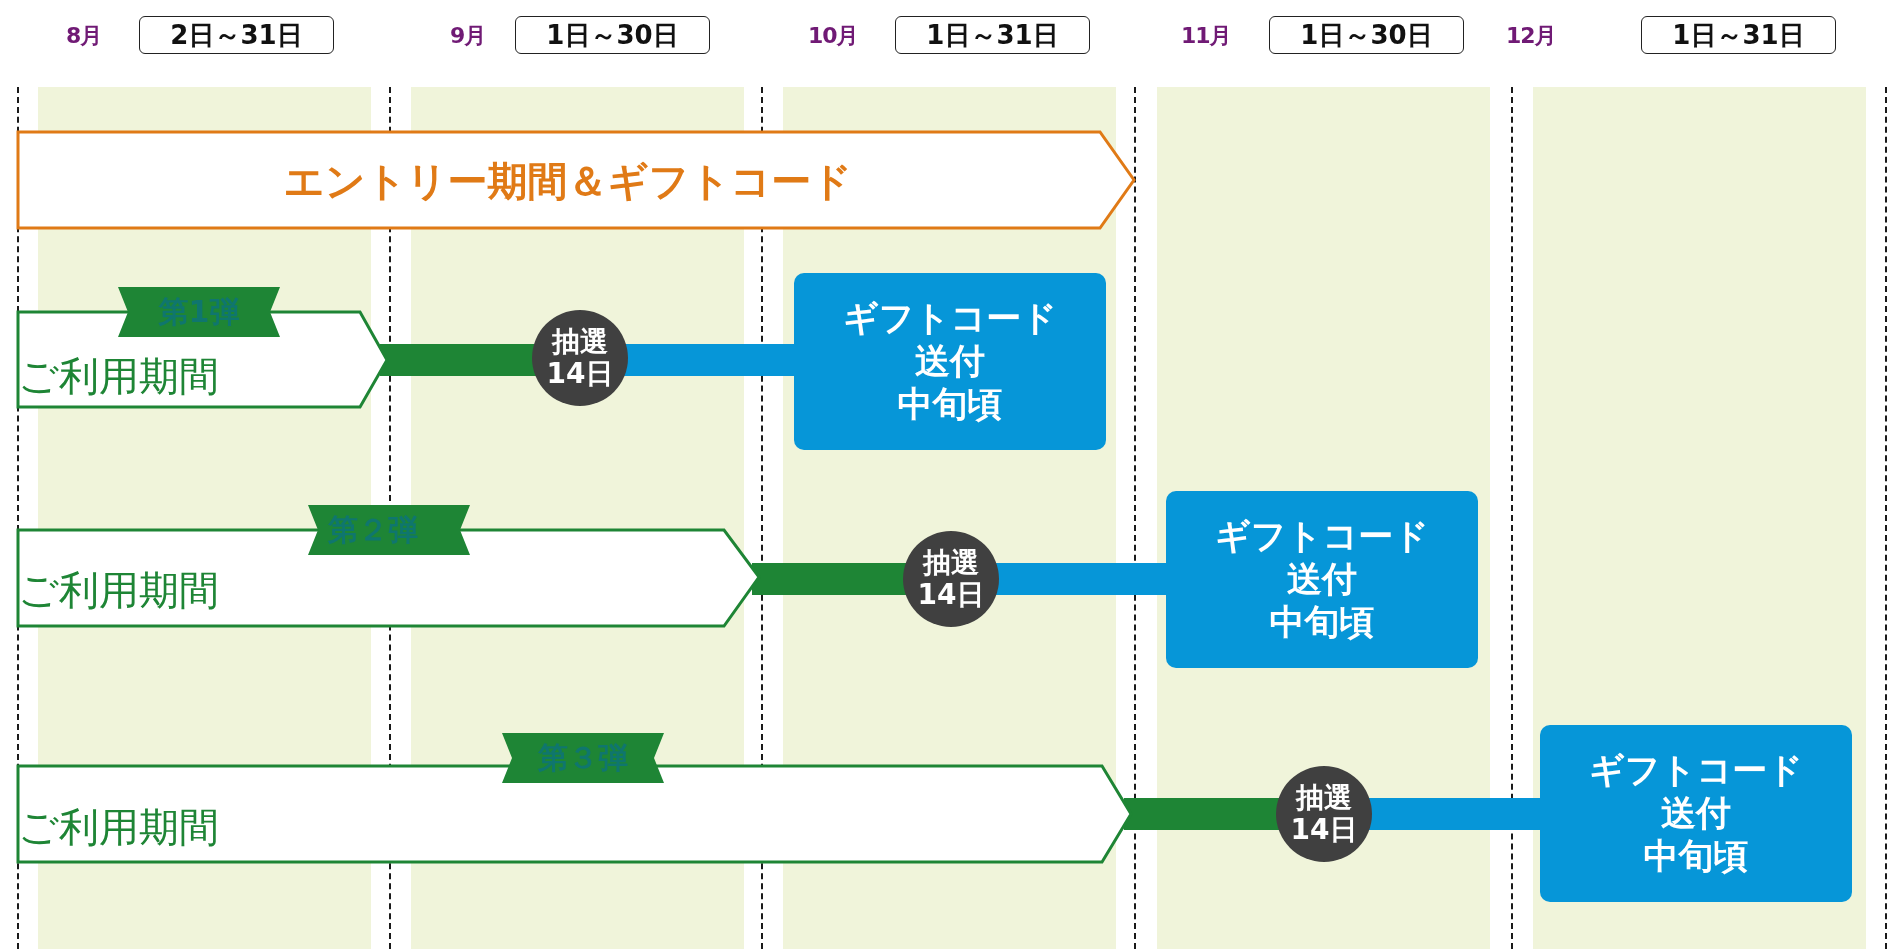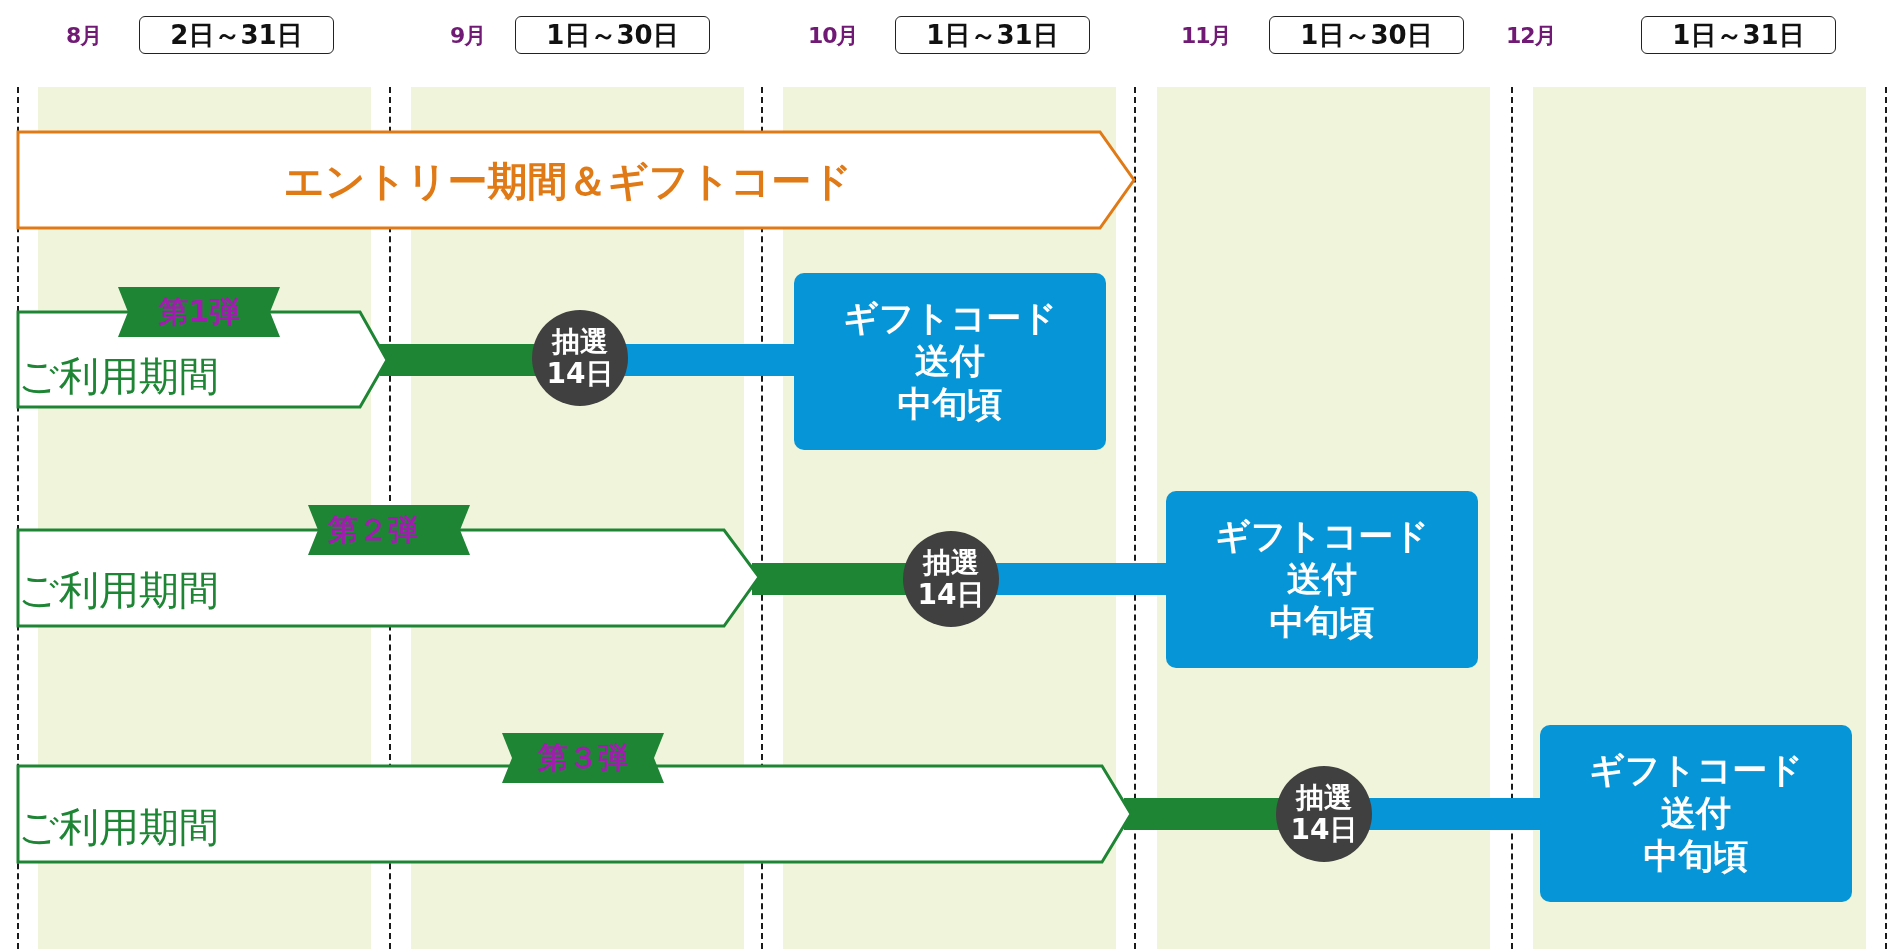--- a/index.html
+++ b/index.html
@@ -7,21 +7,21 @@
          font-family:"DejaVu Sans", sans-serif; }
   .col-bg { position:absolute; top:87px; bottom:0; width:333px; background:#f0f4da; }
   .dash { position:absolute; top:87px; bottom:0; width:0; border-left:2px dashed #1a1a1a; }
   .month { position:absolute; top:14px; height:44px; line-height:44px; font-size:22px; font-weight:bold; color:#701a75; letter-spacing:-1px; }
   .range { position:absolute; top:16px; width:195px; height:38px; border:1.5px solid #222; border-radius:6px;
            box-sizing:border-box; text-align:center; line-height:36px; font-size:26px; font-weight:bold; color:#111; background:#fff; }
   svg.shapes { position:absolute; left:0; top:0; }
   .entry-label { position:absolute; left:18px; width:1100px; top:156px; height:50px; line-height:50px; text-align:center;
                  font-size:40px; font-weight:bold; color:#e07a16; }
   .period-label { position:absolute; height:50px; line-height:50px; text-align:left; font-size:40px; font-weight:normal; color:#1e8535; }
-  .badge-label { position:absolute; height:64px; line-height:50px; text-align:center; font-size:30px; font-weight:bold; color:#a21caf; }
+  .badge-label { position:absolute; height:64px; line-height:50px; text-align:center; font-size:30px; font-weight:bold; color:#0f766e; }
   .lottery { position:absolute; width:96px; height:96px; border-radius:50%; background:#404040; color:#fff;
              display:flex; flex-direction:column; align-items:center; justify-content:center; font-size:28px; line-height:32px; font-weight:bold; }
   .gift { position:absolute; width:312px; height:177px; background:#0696d8; border-radius:10px; color:#fff;
           display:flex; flex-direction:column; align-items:center; justify-content:center; font-size:35px; line-height:43px; font-weight:bold; text-align:center; }
   .bar-green { position:absolute; height:32px; background:#1e8535; }
   .bar-blue { position:absolute; height:32px; background:#0696d8; }
 </style>
 </head>
 <body>
 

